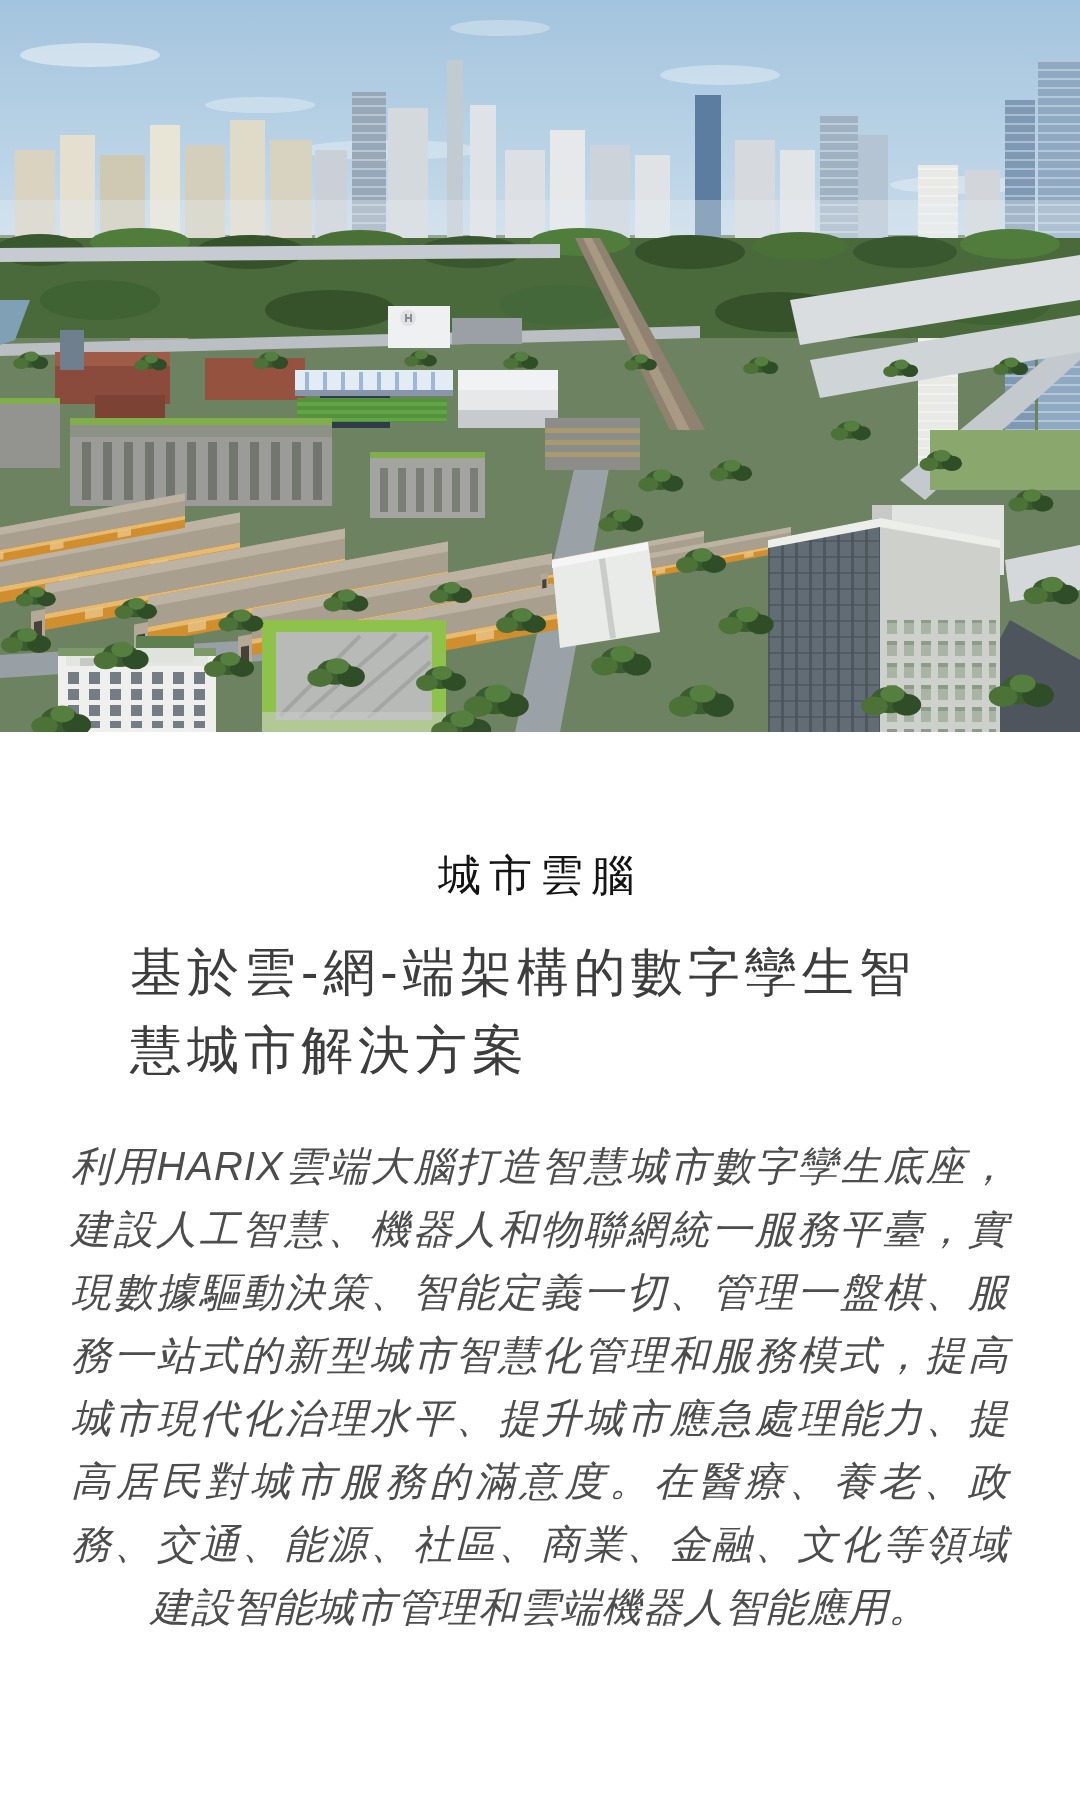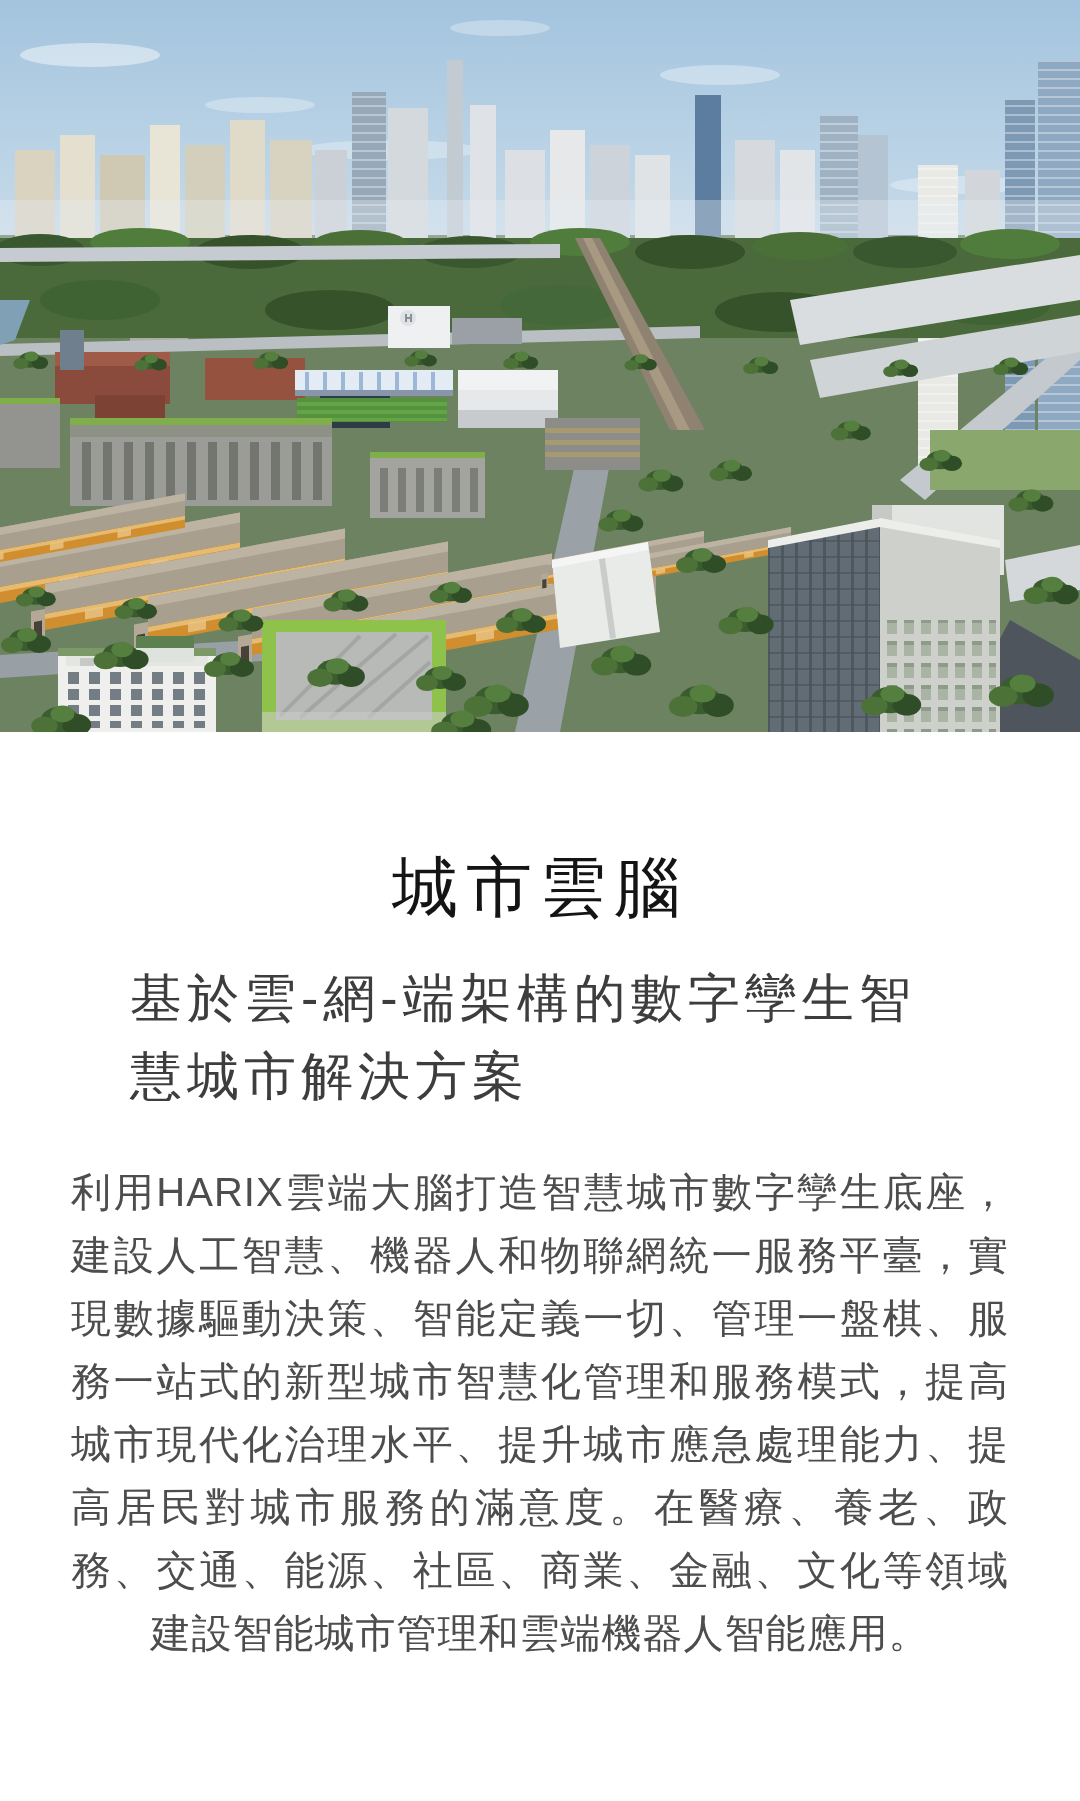--- a/index.html
+++ b/index.html
@@ -8,36 +8,36 @@
     background:var(--c-page,#fff);
     font-family:"Liberation Sans","DejaVu Sans",sans-serif;
     overflow-x:hidden;
   }
   .hero{
     margin:0;width:1080px;height:732px;display:block;line-height:0;
   }
   .hero svg{display:block;width:1080px;height:732px;}
   h1.title{
     margin:119px 0 0 0;
-    font-size:66px;font-weight:500;letter-spacing:8px;
+    font-size:43px;font-weight:500;letter-spacing:8px;
     color:var(--c-title,#141414);
     text-align:center;line-height:1.12;
   }
   h2.subtitle{
     margin:34px auto 0 auto;max-width:820px;
     font-size:52px;font-weight:500;letter-spacing:5px;
     color:var(--c-subtitle,#3d3d3d);
     text-align:left;line-height:1.5;
   }
   p.body-text{
     margin:46px auto 0 auto;width:938px;
     font-size:40px;font-weight:400;letter-spacing:1px;
     color:var(--c-body,#4d4d4d);
     line-height:63px;
-    text-align:justify;text-align-last:center;
+    text-align:justify;text-align-last:center;font-style:italic;
   }
 </style>
 </head>
 <body>
 
 <figure class="hero">
   <svg viewBox="0 0 1080 732" preserveAspectRatio="none" aria-hidden="true">
     <defs>
       <linearGradient id="skyGrad" x1="0" y1="0" x2="0" y2="1">
         <stop offset="0" stop-color="#a3c4de"></stop>

